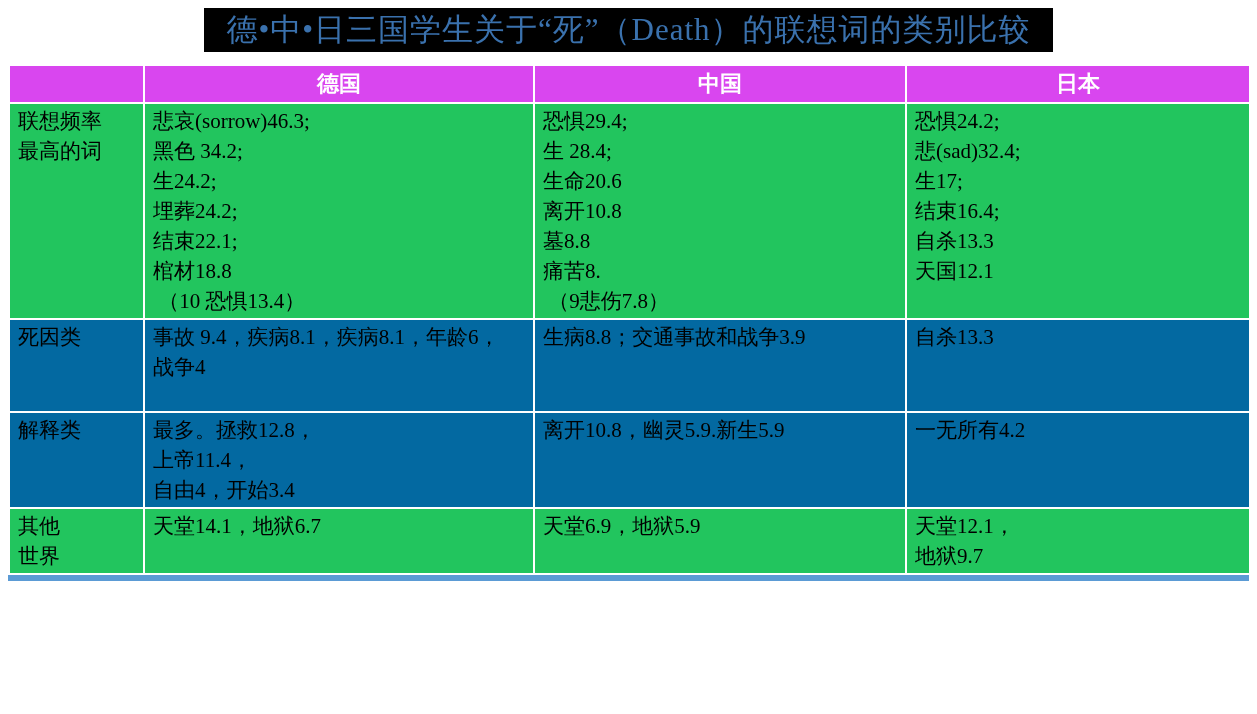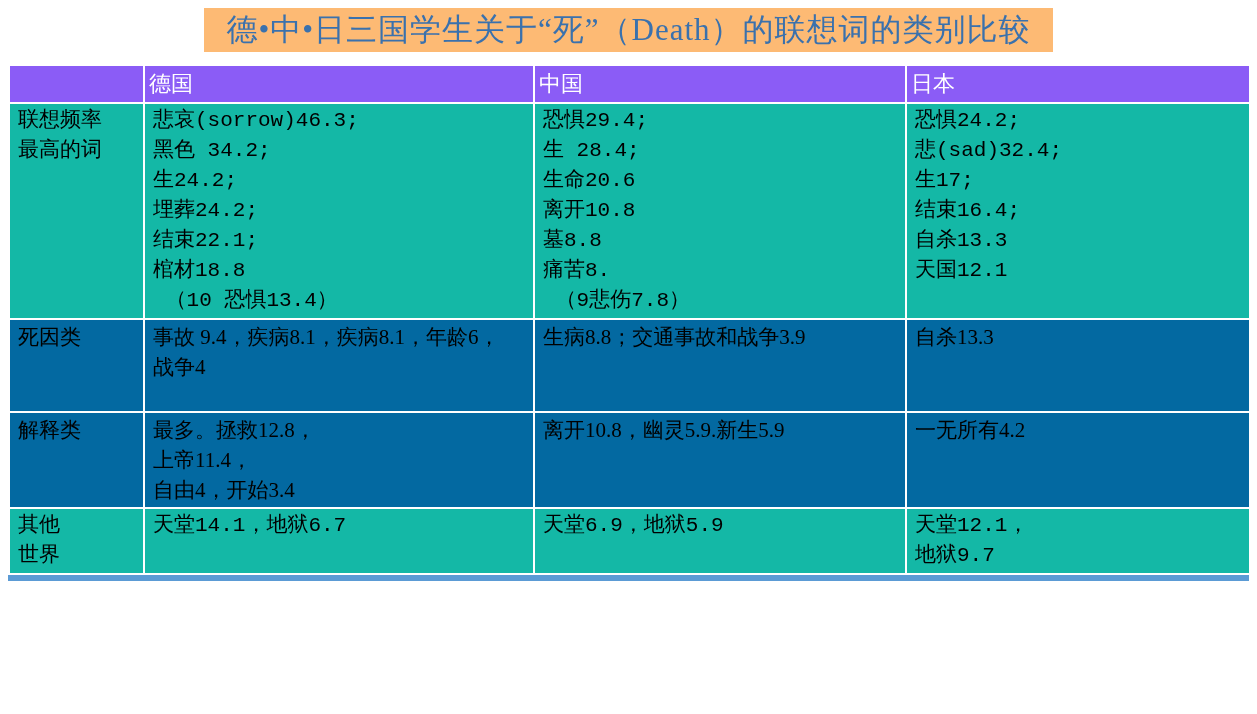--- a/index.html
+++ b/index.html
@@ -16,21 +16,21 @@
     width: 1257px;
     height: 714px;
     background: #ffffff;
   }
   .title-wrap {
     text-align: center;
     padding-top: 8px;
   }
   .title {
     display: inline-block;
-    background: #fdba74;
+    background: #000000;
     color: #3a71ad;
     font-size: 31px;
     line-height: 44px;
     padding: 0 22px;
     letter-spacing: 1px;
     white-space: nowrap;
   }
   .table-wrap {
     margin: 12px 8px 0 8px;
     width: 1241px;
@@ -45,31 +45,31 @@
     border: 2px solid #ffffff;
     vertical-align: top;
     padding: 2px 8px 2px 8px;
     font-size: 21px;
     line-height: 30px;
     color: #000000;
     white-space: pre-wrap;
     overflow: hidden;
   }
   table.cmp th {
-    background: #8b5cf6;
+    background: #d946ef;
     color: #ffffff;
-    font-weight: normal;
-    text-align: left;
+    font-weight: bold;
+    text-align: center;
     vertical-align: middle;
     height: 32px;
     font-size: 22px;
     line-height: 24px;
     padding: 2px 4px;
   }
-  tr.band-a td { background: #14b8a6; font-family: Liberation Mono, monospace; }
+  tr.band-a td { background: #22c55e; }
   tr.band-b td { background: #0369a1; }
 </style>
 </head>
 <body>
 
 <div class="slide">
 
   <div class="title-wrap">
     <span class="title">德•中•日三国学生关于“死”（Death）的联想词的类别比较</span>
   </div>

